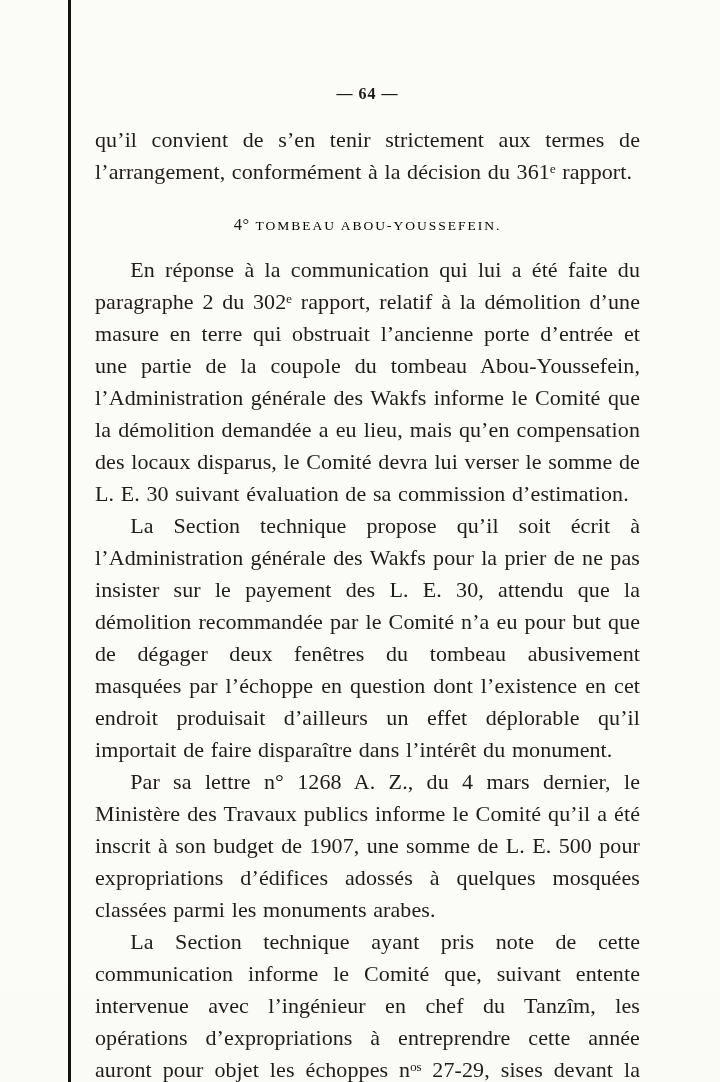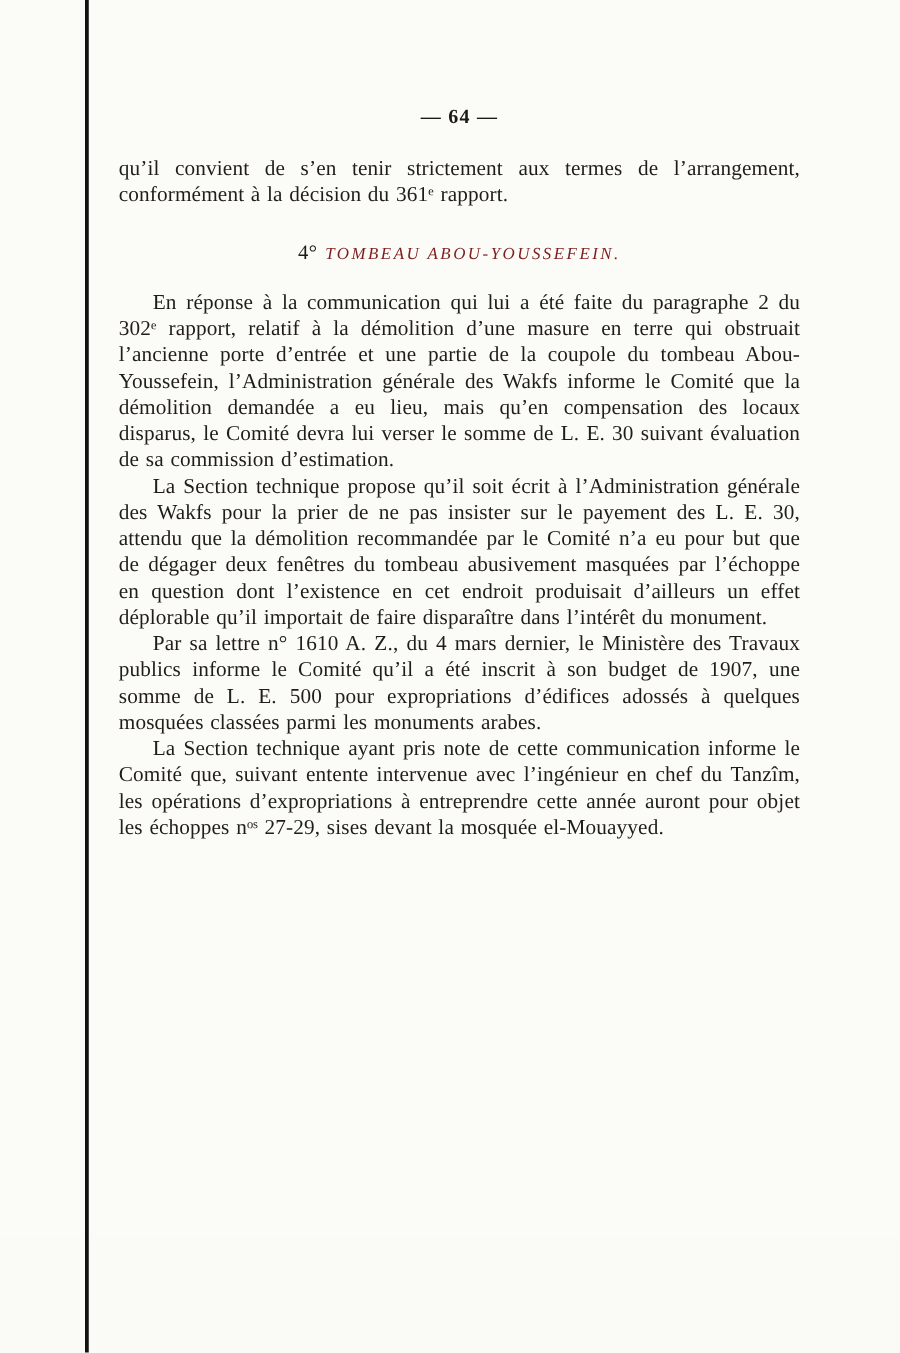--- a/index.html
+++ b/index.html
@@ -41,22 +41,22 @@
     line-height: 20px;
     color: #1d1916;
   }
   .text-block {
     width: 545px;
     margin-left: 95px;
     margin-top: 20px;
   }
   .para {
     margin: 0;
-    font-size: 17px;
-    line-height: 21px;
+    font-size: 22px;
+    line-height: 32px;
     text-align: justify;
     text-indent: 1.6em;
     letter-spacing: 0.1px;
     word-spacing: 1px;
     hyphens: auto;
     font-family: Liberation Serif, serif;
     -webkit-hyphens: auto;
   }
   .para.no-indent {
     text-indent: 0;
@@ -68,22 +68,21 @@
     line-height: 21px;
   }
   .hnum {
     font-size: 16.5px;
     letter-spacing: 0.5px;
     color: #1d1916;
   }
   .htitle {
     font-size: 13.5px;
     letter-spacing: 2px;
-    color: #7f1d1d;
-    font-style: italic;
+    color: #000000;
   }
 </style>
 </head>
 <body>
 
 <div class="page">
 
   <div class="scan-edge"></div>
 
   <div class="page-header">— 64 —</div>
@@ -95,21 +94,21 @@
     <div class="section">
       <h2 class="section-heading">
         <span class="hnum">4°</span>
         <span class="htitle">TOMBEAU ABOU-YOUSSEFEIN.</span>
       </h2>
       <p class="para">En réponse à la communication qui lui a été faite du paragraphe 2 du 302ᵉ rapport, relatif à la démolition d’une masure en terre qui obstruait l’ancienne porte d’entrée et une partie de la coupole du tombeau Abou-Youssefein, l’Administration générale des Wakfs informe le Comité que la démolition demandée a eu lieu, mais qu’en compensation des locaux disparus, le Comité devra lui verser le somme de L. E. 30 suivant évaluation de sa commission d’estimation.</p>
       <p class="para">La Section technique propose qu’il soit écrit à l’Administration générale des Wakfs pour la prier de ne pas insister sur le payement des L. E. 30, attendu que la démolition recommandée par le Comité n’a eu pour but que de dégager deux fenêtres du tombeau abusivement masquées par l’échoppe en question dont l’existence en cet endroit produisait d’ailleurs un effet déplorable qu’il importait de faire disparaître dans l’intérêt du monument.</p>
     </div>
 
     <div class="section">
-      <p class="para">Par sa lettre n° 1610 A. Z., du 4 mars dernier, le Ministère des Travaux publics informe le Comité qu’il a été inscrit à son budget de 1907, une somme de L. E. 500 pour expropriations d’édifices adossés à quelques mosquées classées parmi les monuments arabes.</p>
+      <p class="para">Par sa lettre n° 1268 A. Z., du 4 mars dernier, le Ministère des Travaux publics informe le Comité qu’il a été inscrit à son budget de 1907, une somme de L. E. 500 pour expropriations d’édifices adossés à quelques mosquées classées parmi les monuments arabes.</p>
       <p class="para">La Section technique ayant pris note de cette communication informe le Comité que, suivant entente intervenue avec l’ingénieur en chef du Tanzîm, les opérations d’expropriations à entreprendre cette année auront pour objet les échoppes nᵒˢ 27-29, sises devant la mosquée el-Mouayyed.</p>
     </div>
 
     <div class="section">
     </div>
 
   </div>
 </div>
 
 </body></html>

